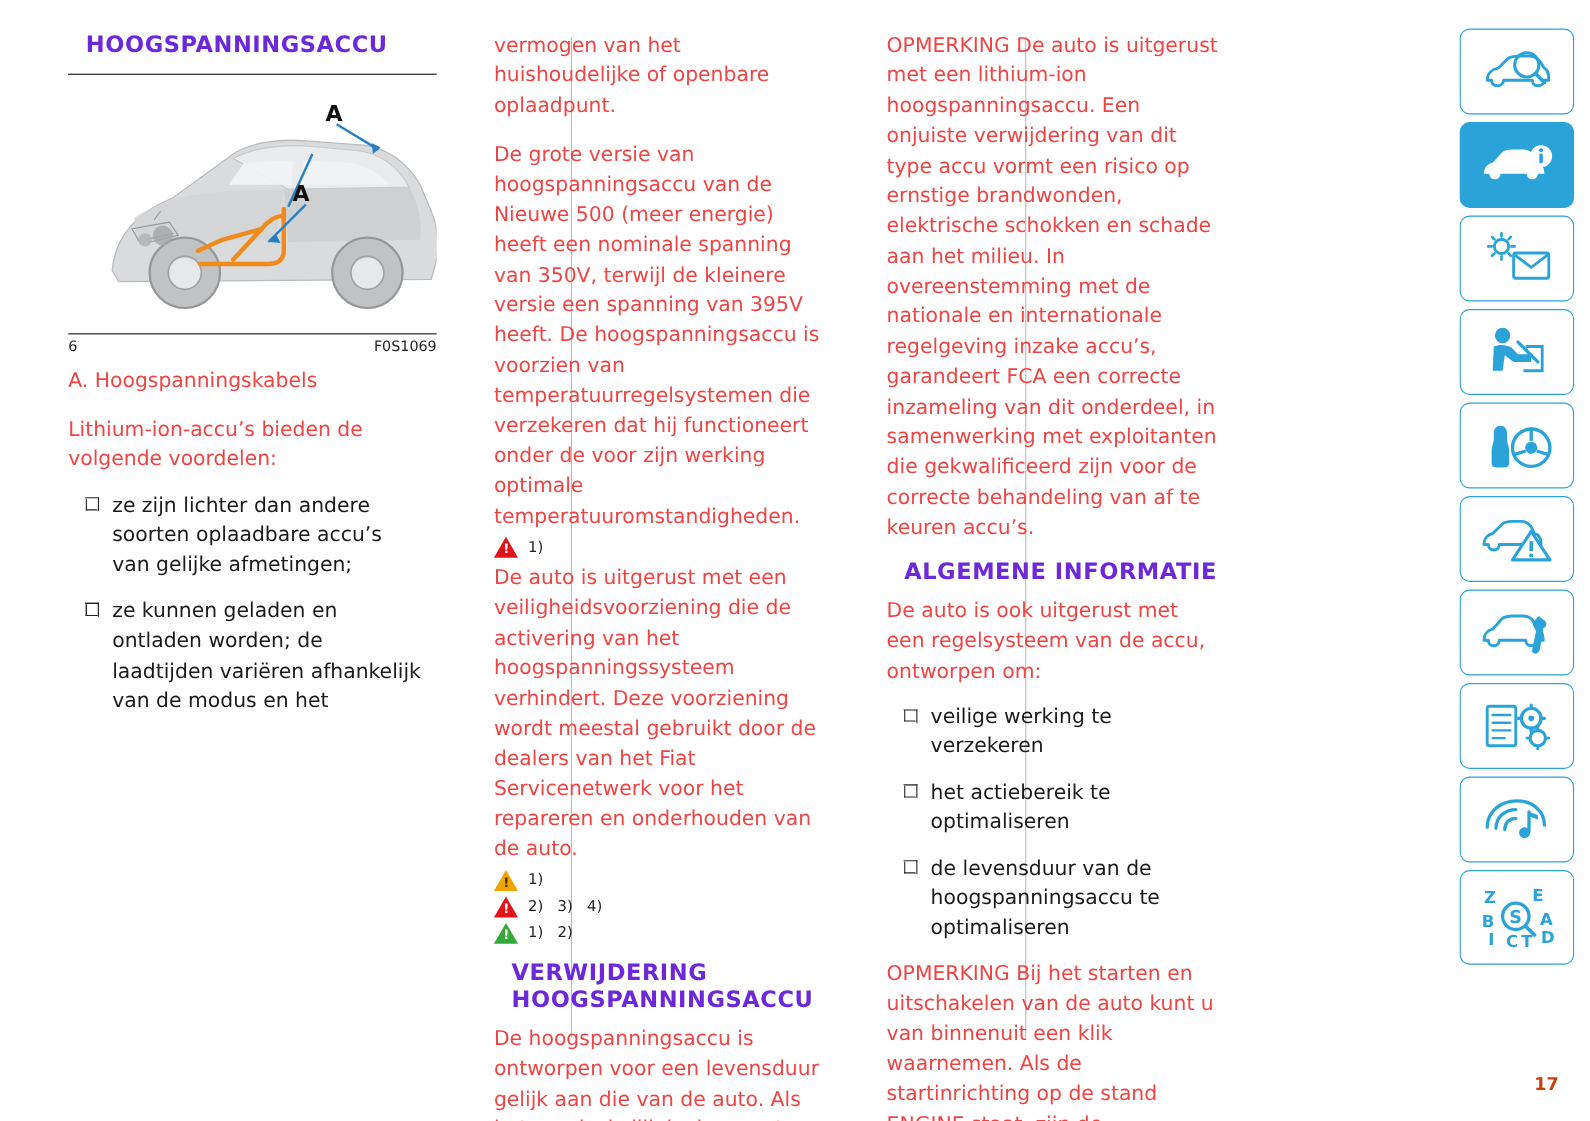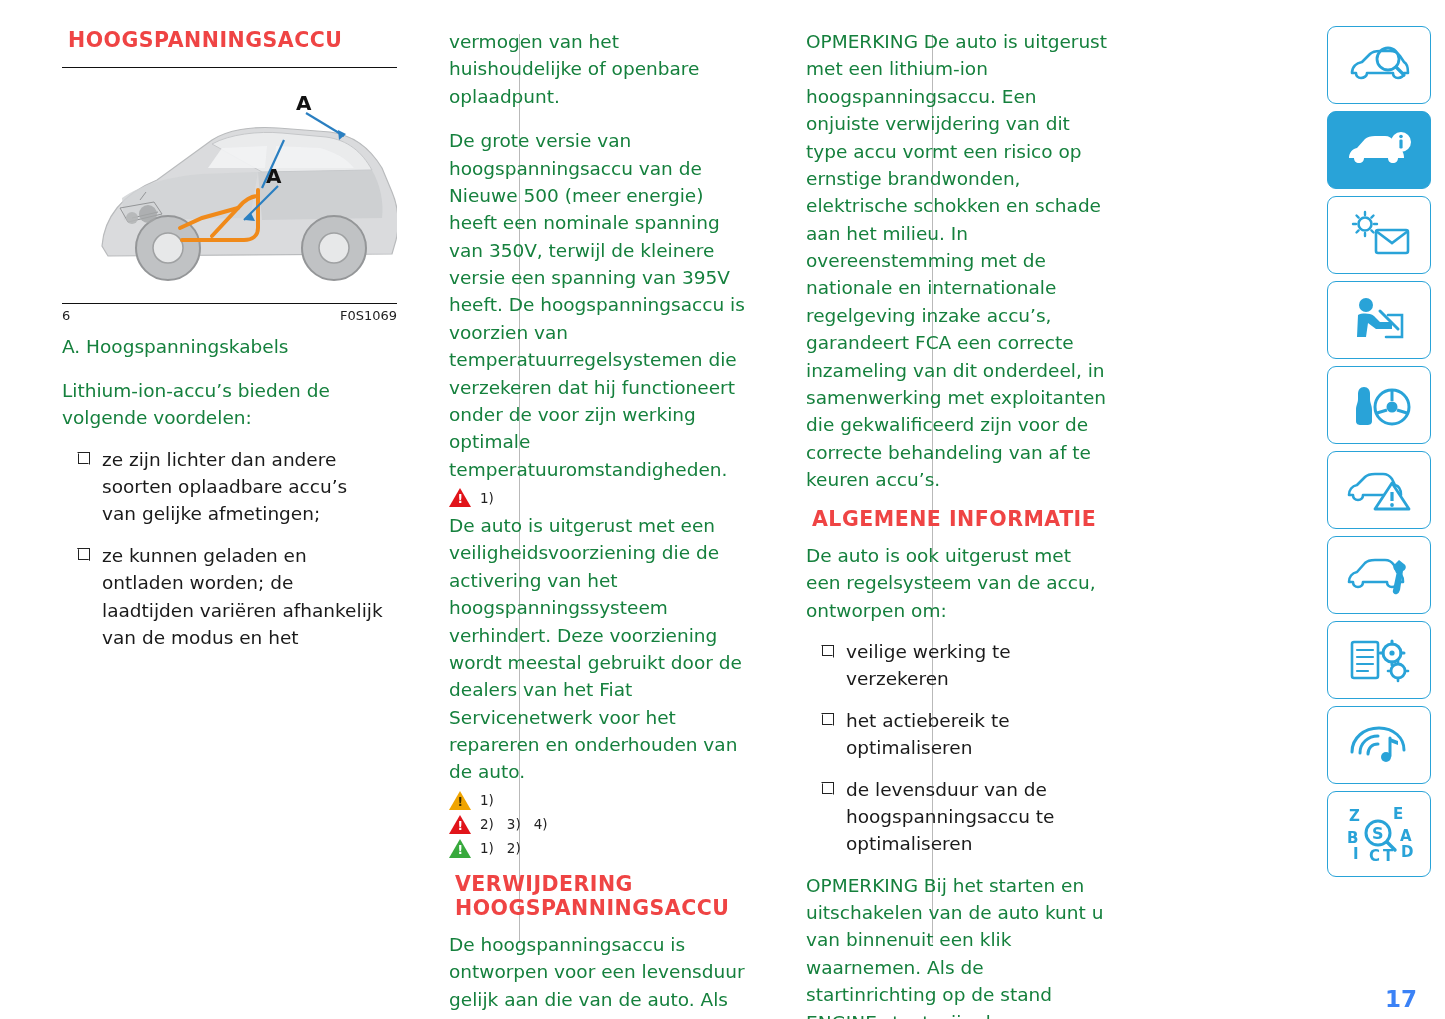--- a/index.html
+++ b/index.html
@@ -44,32 +44,32 @@
     top: 6px;
     bottom: 0;
     width: 1px;
     background: #b9b9b9;
   }
   .d1 { left: 457px; }
   .d2 { left: 870px; }
 
   h2.section-title {
     font-family: "DejaVu Sans", sans-serif;
-    color: #ef4444;
+    color: #6d28d9;
     font-size: 20.5px;
     font-weight: bold;
     letter-spacing: 0.5px;
-    margin: 0 0 10px 6px;
+    margin: 0 0 10px 16px;
     line-height: 1.2;
   }
   p.body {
     font-size: 18.5px;
     line-height: 1.48;
     margin: 0 0 2px 0;
-    color: #15803d;
+    color: #ef4444;
   }
   p.body + p.body { margin-top: 17px; }
 
   .bullet {
     font-size: 18.5px;
     line-height: 1.48;
     margin: 14px;
     position: relative;
     padding-left: 26px;
   }
@@ -169,24 +169,24 @@
     position: relative;
   }
   .rail-item.active {
     background: #29a3d8;
   }
   .rail-item.last { height: 86px; }
 
   .page-number {
     position: absolute;
     right: 28px;
-    bottom: 7px;
-    font-size: 23px;
+    bottom: 24px;
+    font-size: 16px;
     font-weight: bold;
-    color: #3b82f6;
+    color: #c2410c;
   }
 </style>
 </head>
 <body>
 
 <div class="page">
 
   <div class="columns">
     <div class="divider d1"></div>
     <div class="divider d2"></div>

